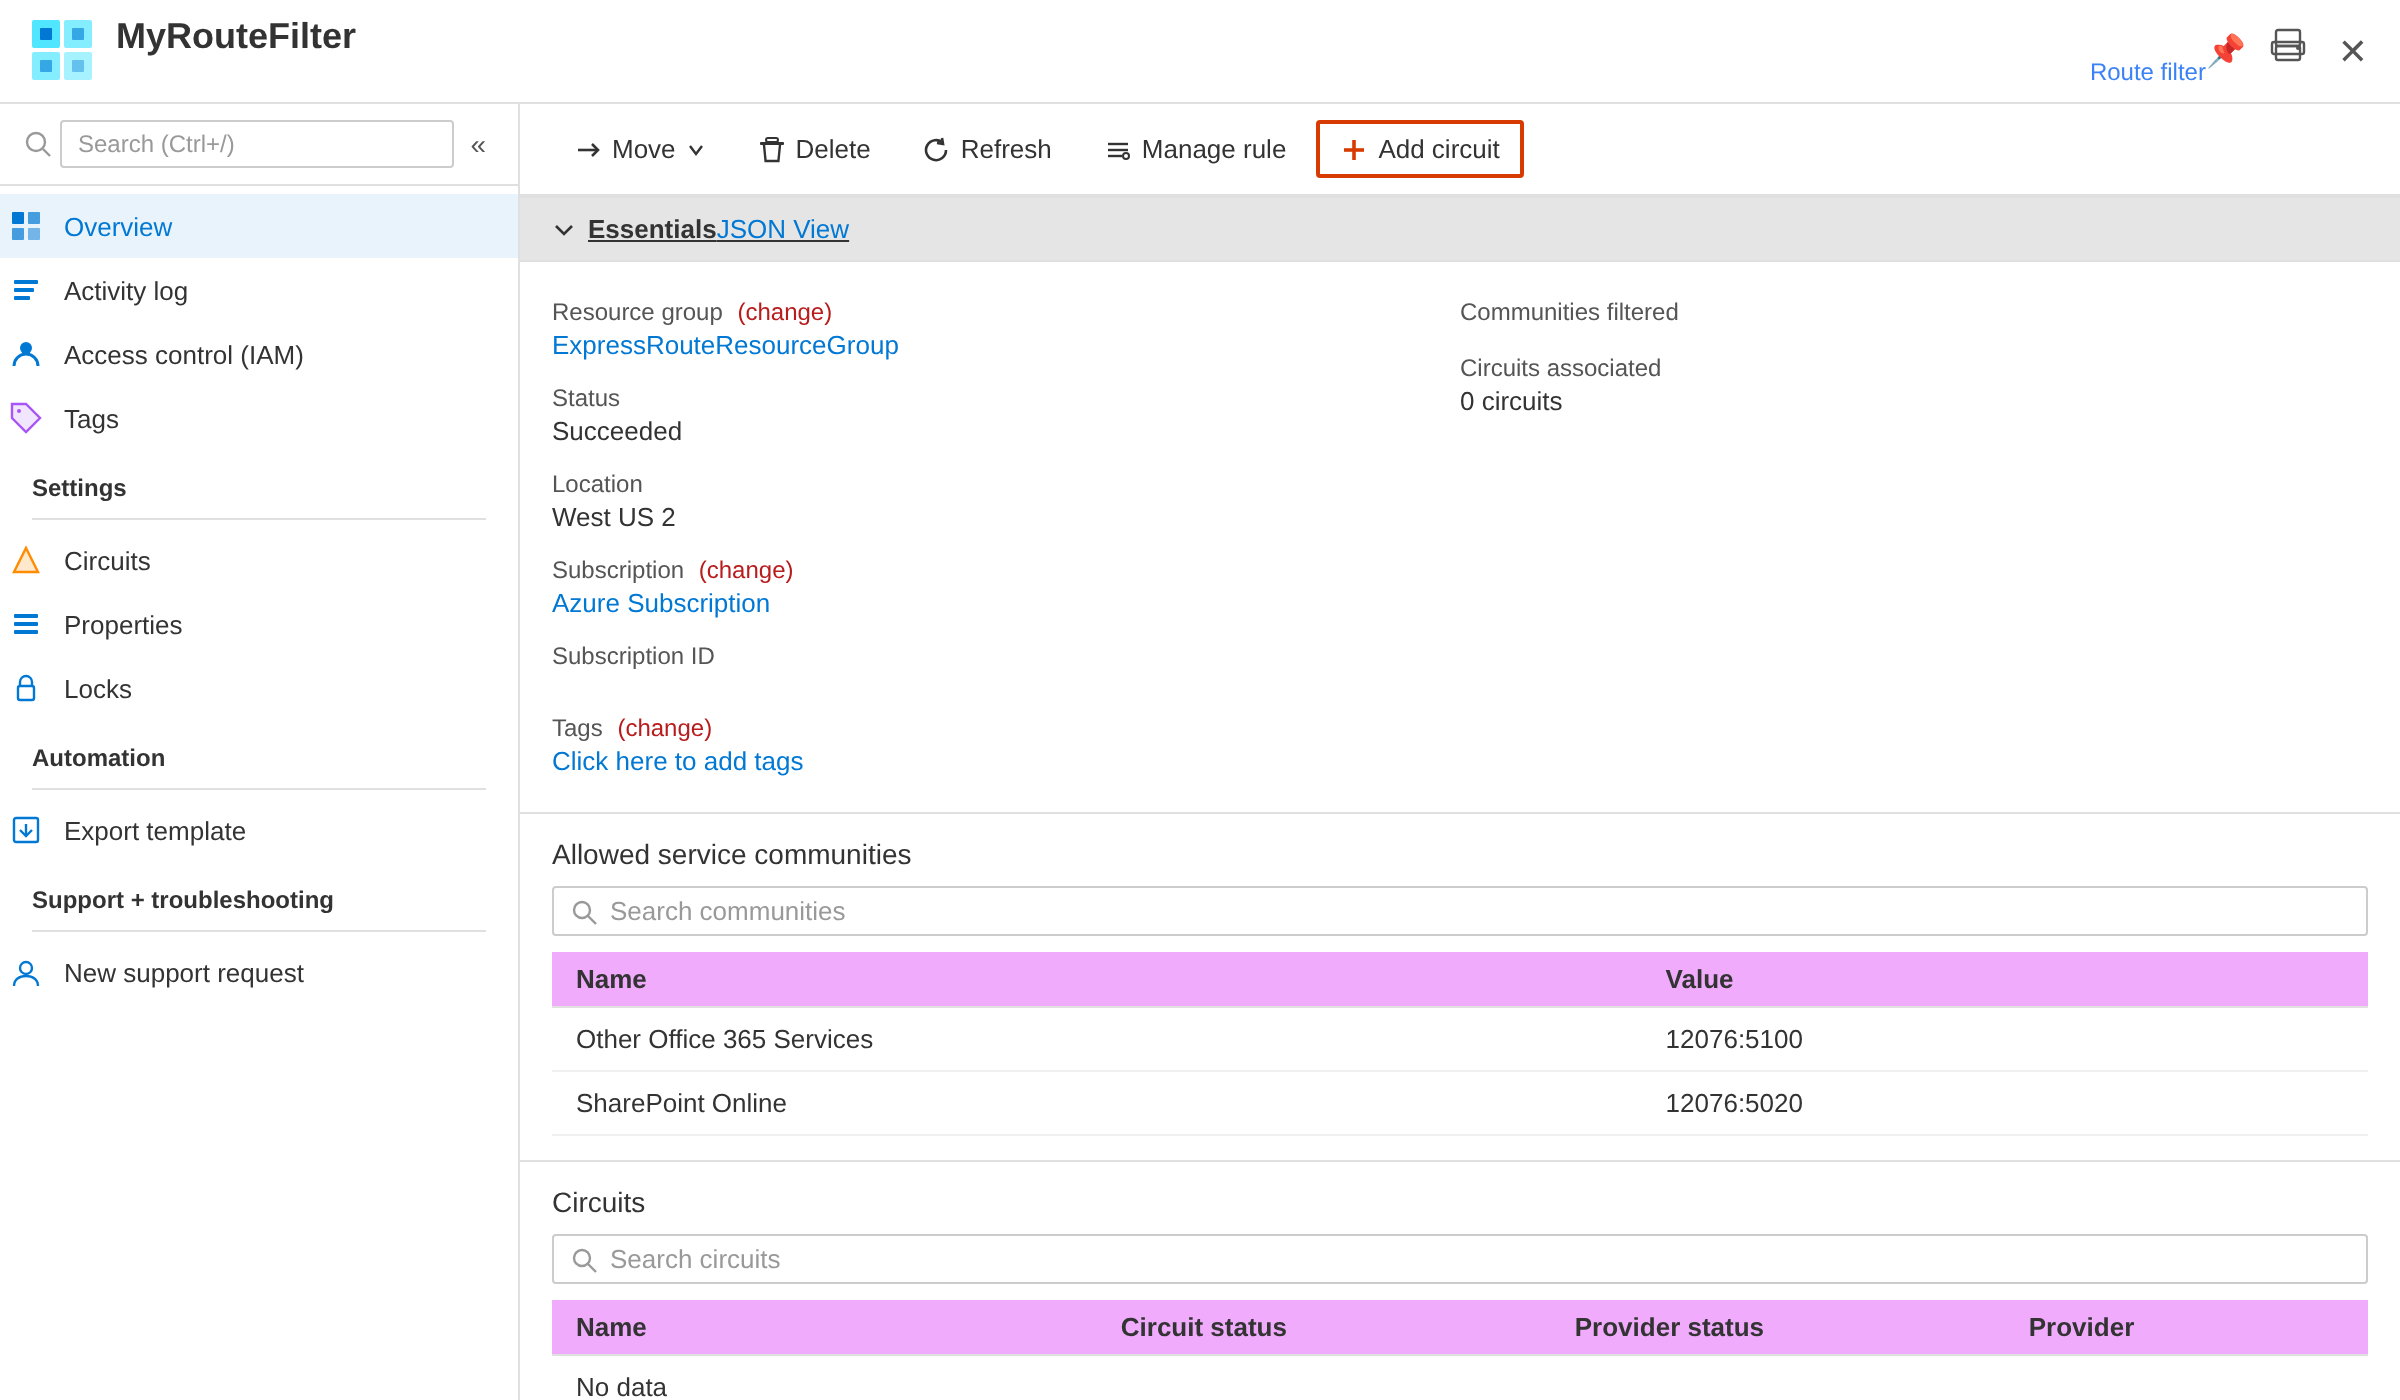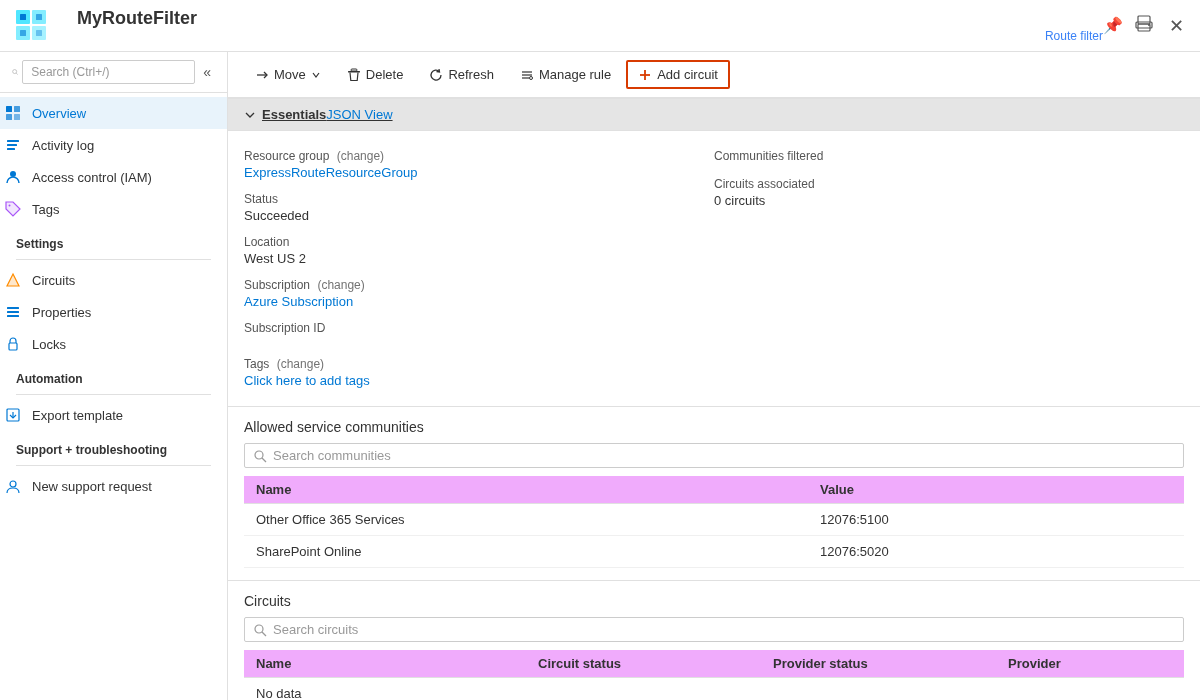--- a/index.html
+++ b/index.html
@@ -1,32 +1,32 @@
 <!DOCTYPE html>
 <html><head>
   <meta charset="utf-8">
   <style>
     * { box-sizing: border-box; margin: 0; padding: 0; }
     body { font-family: 'Segoe UI', Arial, sans-serif; font-size: 13px; color: #333; background: #fff; overflow: hidden; }
     
     
     .header { display: flex; align-items: center; padding: 8px 16px; border-bottom: 1px solid #e0e0e0; background: #fff; height: 52px; }
     .header-logo { width: 32px; height: 32px; margin-right: 10px; flex-shrink: 0; }
-    .header-title { flex: 1; margin-left: 19px; }
+    .header-title { flex: 1; }
     .header-title h1 { font-size: 18px; font-weight: 600; color: #333; }
     .header-title .subtitle { font-size: 12px; color: #3b82f6; text-align: right; }
     .header-icons { display: flex; gap: 12px; align-items: center; margin-right: 16px; }
     .header-icon { font-size: 16px; color: #555; cursor: pointer; }
     .close-btn { font-size: 18px; color: #555; cursor: pointer; background: none; border: none; }
 
     
     .main-layout { display: flex; height: calc(700px - 52px); }
 
     
-    .sidebar { width: 228px; flex-shrink: 0; border-right: 1px solid #e0e0e0; overflow-y: auto; background: #fff; }
+    .sidebar { width: 260px; flex-shrink: 0; border-right: 1px solid #e0e0e0; overflow-y: auto; background: #fff; }
     .sidebar-search { padding: 8px 12px; border-bottom: 1px solid #e0e0e0; display: flex; align-items: center; gap: 4px; }
     .sidebar-search input { flex: 1; border: 1px solid #ccc; padding: 4px 8px; font-size: 12px; border-radius: 2px; outline: none; }
     .sidebar-search input::placeholder { color: #999; }
     .collapse-btn { background: none; border: none; cursor: pointer; color: #555; font-size: 14px; padding: 2px 4px; }
     
     .sidebar-nav { padding: 4px 0; }
     .nav-item { display: flex; align-items: center; padding: 7px 4px; cursor: pointer; gap: 10px; font-size: 13px; color: #333; }
     .nav-item.active { background: #e8f3fb; color: #0078d4; }
     .nav-item .nav-icon { width: 18px; height: 18px; flex-shrink: 0; display: flex; align-items: center; justify-content: center; }
     
@@ -45,21 +45,21 @@
     .section { padding: 0; }
     .section-header { display: flex; align-items: center; justify-content: flex-start; padding: 8px 16px; background: #e5e5e5; border-bottom: 1px solid #e0e0e0; border-top: 1px solid #e0e0e0; text-decoration: underline; }
     .section-title { font-size: 13px; font-weight: 600; color: #333; display: flex; align-items: center; gap: 6px; }
     .json-view-link { color: #0078d4; font-size: 13px; cursor: pointer; text-decoration: none; }
 
     .essentials-grid { display: grid; grid-template-columns: 1fr 1fr; padding: 12px 16px; gap: 0; }
     .essentials-item { padding: 6px 0; }
     .essentials-label { font-size: 12px; color: #555; margin-bottom: 2px; }
     .essentials-value { font-size: 13px; color: #333; }
     .essentials-value.link { color: #0078d4; cursor: pointer; }
-    .inline-link { color: #737373; cursor: pointer; font-size: 12px; margin-left: 4px; }
+    .inline-link { color: #b91c1c; cursor: pointer; font-size: 12px; margin-left: 4px; }
 
     
     .data-section { padding: 12px 16px; border-top: 1px solid #e0e0e0; }
     .data-section-title { font-size: 14px; font-weight: 400; margin-bottom: 8px; color: #333; }
     .search-box { display: flex; align-items: center; border: 1px solid #ccc; padding: 4px 8px; margin-bottom: 8px; gap: 6px; border-radius: 2px; }
     .search-box input { border: none; outline: none; font-size: 13px; flex: 1; color: #333; }
     .search-box input::placeholder { color: #999; }
     
     .data-table { width: 100%; border-collapse: collapse; }
     .data-table th { text-align: left; font-size: 13px; font-weight: 600; color: #333; padding: 6px 12px; border-bottom: 1px solid #e0e0e0; background: #f0abfc; }

